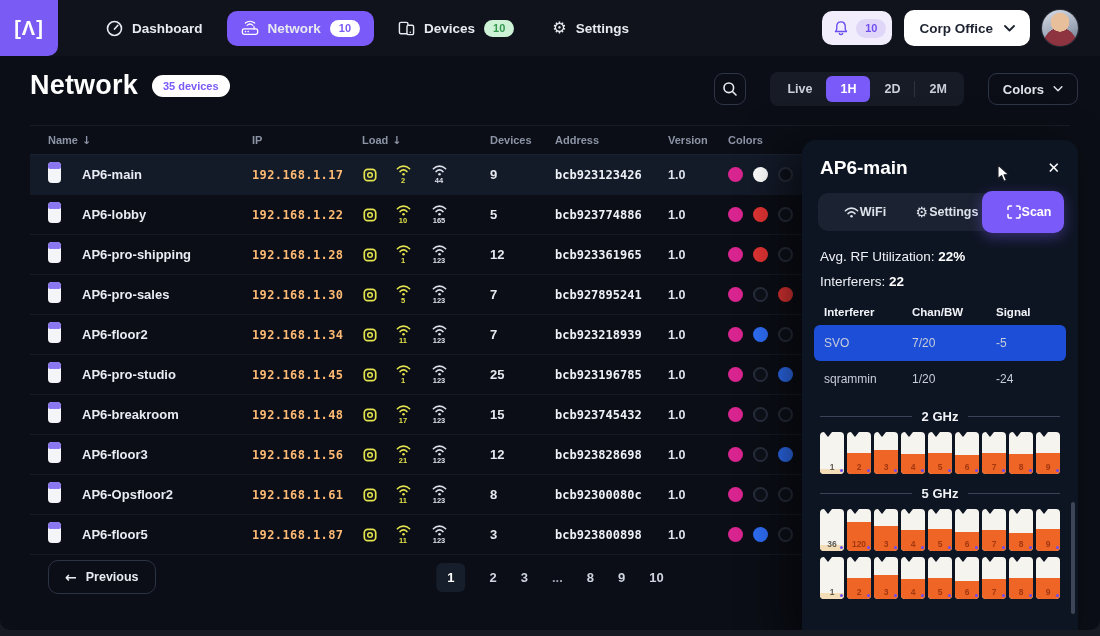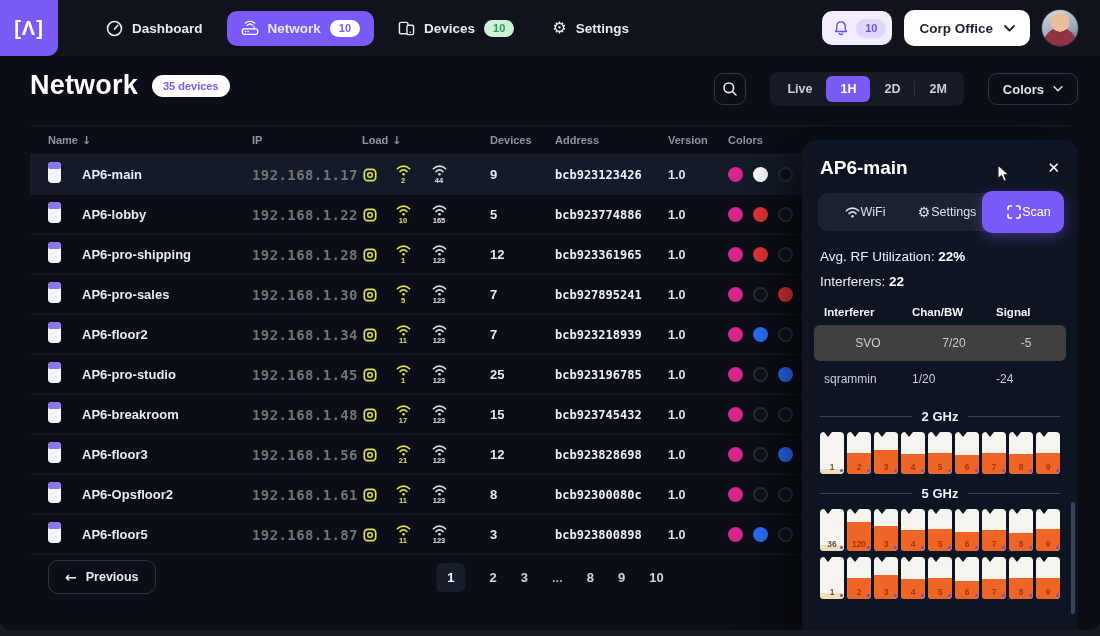--- a/index.html
+++ b/index.html
@@ -43,21 +43,21 @@
 
   
   .table { position:absolute; left:30px; top:125px; width:1040px; z-index:1; }
   .thead-row, .trow { display:grid; grid-template-columns:34px 170px 110px 128px 65px 113px 60px 1fr; align-items:center; padding-left:18px; }
   .thead-row { height:30px; color:#8c94a6; font-size:11px; font-weight:600; border-top:1px solid #151c28; border-bottom:1px solid #1a2230; }
   .th-span2 { grid-column:1 / 3; }
   .sort-arrow { font-family:"DejaVu Sans", sans-serif; margin-left:4px; font-size:11px; }
   .trow { height:40px; border-bottom:1px solid #141b27; cursor:pointer; }
   .trow.selected { background:#131a28; }
   .c-name { color:#e9ecf2; font-size:13px; font-weight:600; }
-  .c-ip { font-family:"DejaVu Sans Mono", monospace; font-size:14px; color:#737373; letter-spacing:.4px; font-weight:700; }
+  .c-ip { font-family:"DejaVu Sans Mono", monospace; font-size:12px; color:#fdba74; letter-spacing:.4px; font-weight:700; }
   .c-dev { color:#e6e9ef; font-size:13px; font-weight:600; }
   .c-addr { font-family:"DejaVu Sans Mono", monospace; font-size:12px; font-weight:700; color:#eef1f6; }
   .c-ver { color:#dfe3ec; font-size:12.5px; font-weight:600; }
   .ap-icon { position:relative; width:13px; height:21px; background:#f4f5f8; border-radius:4px; display:inline-block; }
   .ap-icon::before { content:''; position:absolute; top:0; left:0; right:0; height:7px; background:#8a76f0; border-radius:4px 4px 2px 2px; }
   .c-load { display:flex; align-items:center; gap:14px; }
   .wifi-stat { display:flex; flex-direction:column; align-items:center; gap:1px; width:22px; }
   .wifi-stat i { font-style:normal; font-size:7.5px; font-weight:700; line-height:1; }
   .wifi-2g i { color:#e3e34d; }
   .wifi-5g i { color:#dde1e9; }
@@ -73,31 +73,31 @@
   .page-num { cursor:pointer; line-height:1; }
   .page-num.active { background:#171e2b; border-radius:6px; padding:8px 11px; color:#fff; }
   .page-ellipsis { cursor:default; color:#9aa2b2; }
 
   
   .panel { position:absolute; left:802px; top:140px; width:276px; height:500px; background:#0e1522; border-radius:14px 14px 0 0; box-shadow:-18px 8px 44px rgba(0,0,0,.55); z-index:5; overflow:hidden; }
   .panel-head { display:flex; align-items:center; justify-content:space-between; padding:17px 18px 0; }
   .panel-title { color:#fff; font-size:19px; font-weight:700; }
   .close-btn { background:none; border:none; color:#fff; font-size:15px; cursor:pointer; font-family:"DejaVu Sans", sans-serif; line-height:1; }
   .tabs { margin:14px 16px 0; background:#1b2231; border-radius:10px; display:flex; align-items:center; height:38px; }
-  .tab { flex:1; display:flex; align-items:center; justify-content:center; gap:1px; font-size:12.5px; font-weight:400; color:#dde2ea; height:100%; cursor:pointer; border-radius:10px;padding-left:12px; }
+  .tab { flex:1; display:flex; align-items:center; justify-content:center; gap:1px; font-size:12.5px; font-weight:700; color:#dde2ea; height:100%; cursor:pointer; border-radius:10px;padding-left:12px; }
   .tab.active { background:#7a5af8; color:#fff; height:42px; margin:-2px -2px -2px 0; box-shadow:0 4px 14px rgba(122,90,248,.4); }
   .stats { margin:18px 18px 0; color:#edf0f5; font-size:13.5px; }
   .stats .stat-line { margin-bottom:10px; }
   .stat-value { font-weight:700; color:#fff; }
   .mini-table { margin:8px 12px 0; }
   .mini-head, .mini-row { display:grid; grid-template-columns:88px 84px 1fr; padding:7px 10px; }
   .mini-head span { font-size:11.5px; font-weight:700; color:#f2f4f8; }
   .mini-row { padding:11px 10px; }
   .mini-row span { font-size:12px; color:#c7cdd9; }
-  .mini-row.hl { background:#404040; border-radius:6px;text-align:center; }
+  .mini-row.hl { background:#1d4ed8; border-radius:6px; }
   .band-divider { display:flex; align-items:center; gap:10px; margin:12px 18px 8px; color:#f0f2f6; font-size:13px; font-weight:600; }
   .band-divider .line { flex:1; height:1px; background:#39445a; }
   .tile-row { display:flex; gap:3px; margin:0 18px 6px; }
   .tile { position:relative; width:24px; height:42px; background:#f6f4ef; border-radius:4px; overflow:hidden; flex:none; }
   .tile::before { content:''; position:absolute; top:0; left:4px; width:0; height:0; border-left:4px solid transparent; border-right:4px solid transparent; border-top:5px solid #0e1522; }
   .tile::after { content:''; position:absolute; right:1px; bottom:2px; width:3px; height:3px; border-radius:50%; background:#6b4df2; }
   .tile-fill { position:absolute; bottom:0; left:0; right:0; background:#ee6526; }
   .tile.cream .tile-fill { background:#f2ddb6; }
   .tile-label { position:absolute; bottom:2px; width:100%; text-align:center; font-size:8.5px; font-weight:700; color:#a33710; z-index:2; }
   .tile.cream .tile-label { color:#5f5a52; }

